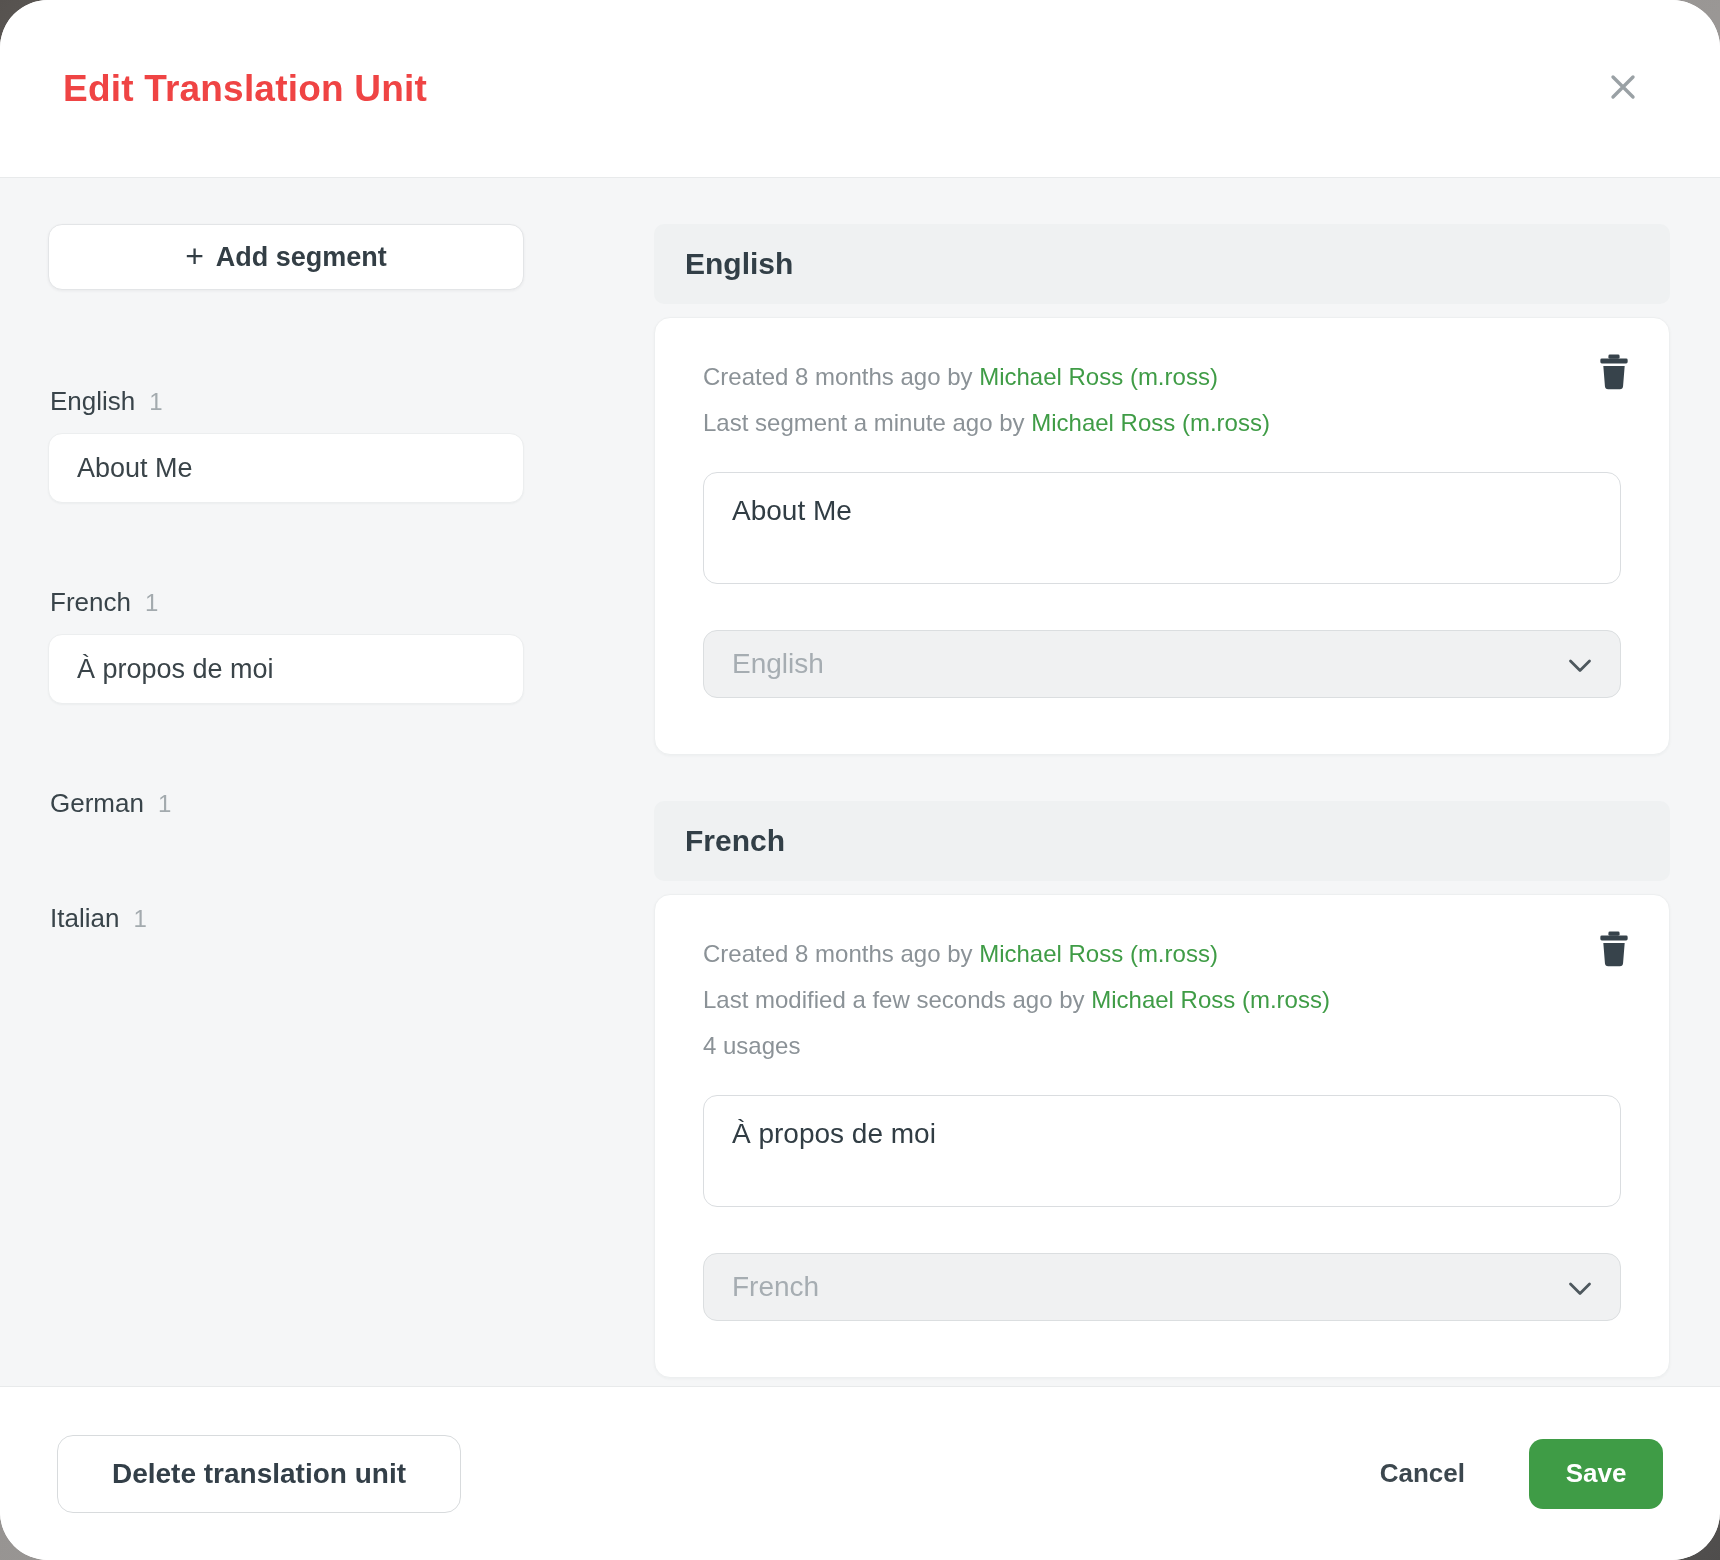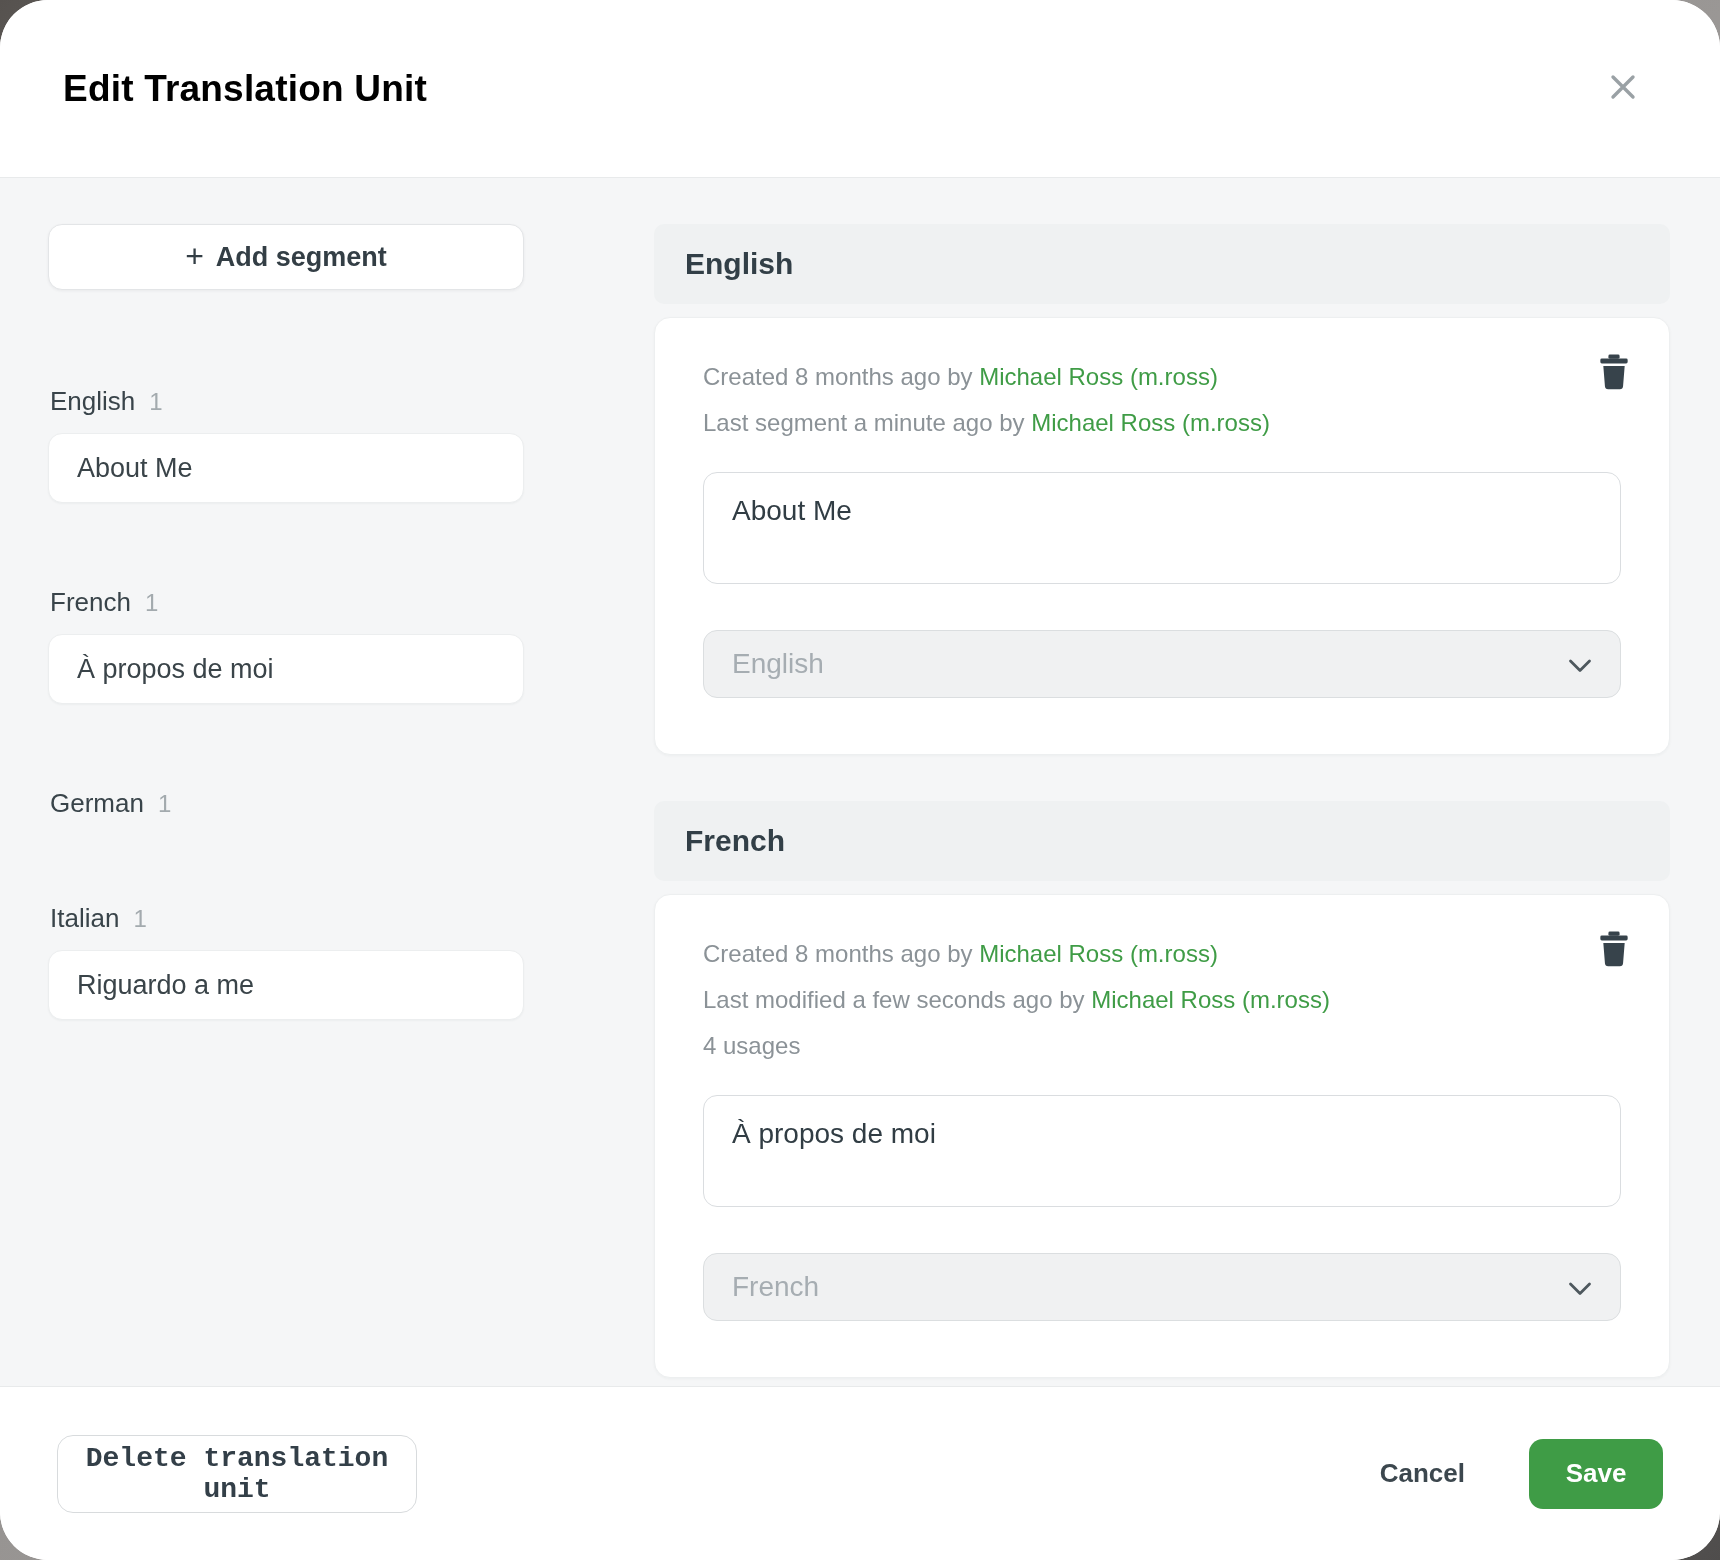--- a/index.html
+++ b/index.html
@@ -17,21 +17,21 @@
     display:flex; flex-direction:column;
   }
   
   .modal-header {
     height:178px; flex:0 0 auto;
     background:#ffffff;
     border-bottom:1px solid #e8eaeb;
     display:flex; align-items:center; justify-content:space-between;
     padding:0 72px 0 63px;
   }
-  .modal-title { font-size:37px; font-weight:700; color:#000000; letter-spacing:.2px; }
+  .modal-title { font-size:37px; font-weight:700; color:#ef4444; letter-spacing:.2px; }
   .close-btn { background:none; border:none; cursor:pointer; padding:8px; display:flex; }
   
   .modal-body {
     flex:1 1 auto;
     background:#f5f6f7;
     display:flex;
     padding:46px 50px 0 48px;
     overflow:hidden;
   }
   .left-col { width:476px; flex:0 0 auto; }
@@ -116,25 +116,25 @@
 
   
   .modal-footer {
     height:174px; flex:0 0 auto;
     background:#ffffff;
     border-top:1px solid #e8eaeb;
     display:flex; align-items:center; justify-content:space-between;
     padding:0 57px;
   }
   .delete-btn {
-    width:360px; height:78px;
+    width:404px; height:78px;
     background:#ffffff;
     border:1px solid #d8dbdd;
     border-radius:16px;
-    font-family:Liberation Mono, monospace; font-size:28px; font-weight:700; color:#333f48;
+    font-family:Liberation Sans, sans-serif; font-size:28px; font-weight:700; color:#333f48;
     cursor:pointer;
   }
   .footer-actions { display:flex; align-items:center; }
   .cancel-btn {
     background:none; border:none; cursor:pointer;
     font-family:inherit; font-size:26px; font-weight:700; color:#3c474e;
     margin-right:64px;
   }
   .save-btn {
     width:134px; height:70px;
@@ -190,21 +190,20 @@
           <span class="segment-language">German</span>
           <span class="segment-count">1</span>
         </div>
       </div>
 
       <div class="segment-group">
         <div class="segment-label-row">
           <span class="segment-language">Italian</span>
           <span class="segment-count">1</span>
         </div>
-        <div class="segment-card">Riguardo a me</div>
       </div>
 
     </div>
 
     <div class="right-col">
 
       <div class="panel">
         <div class="panel-header">English</div>
         <div class="panel-card">
           <button class="trash-btn">

